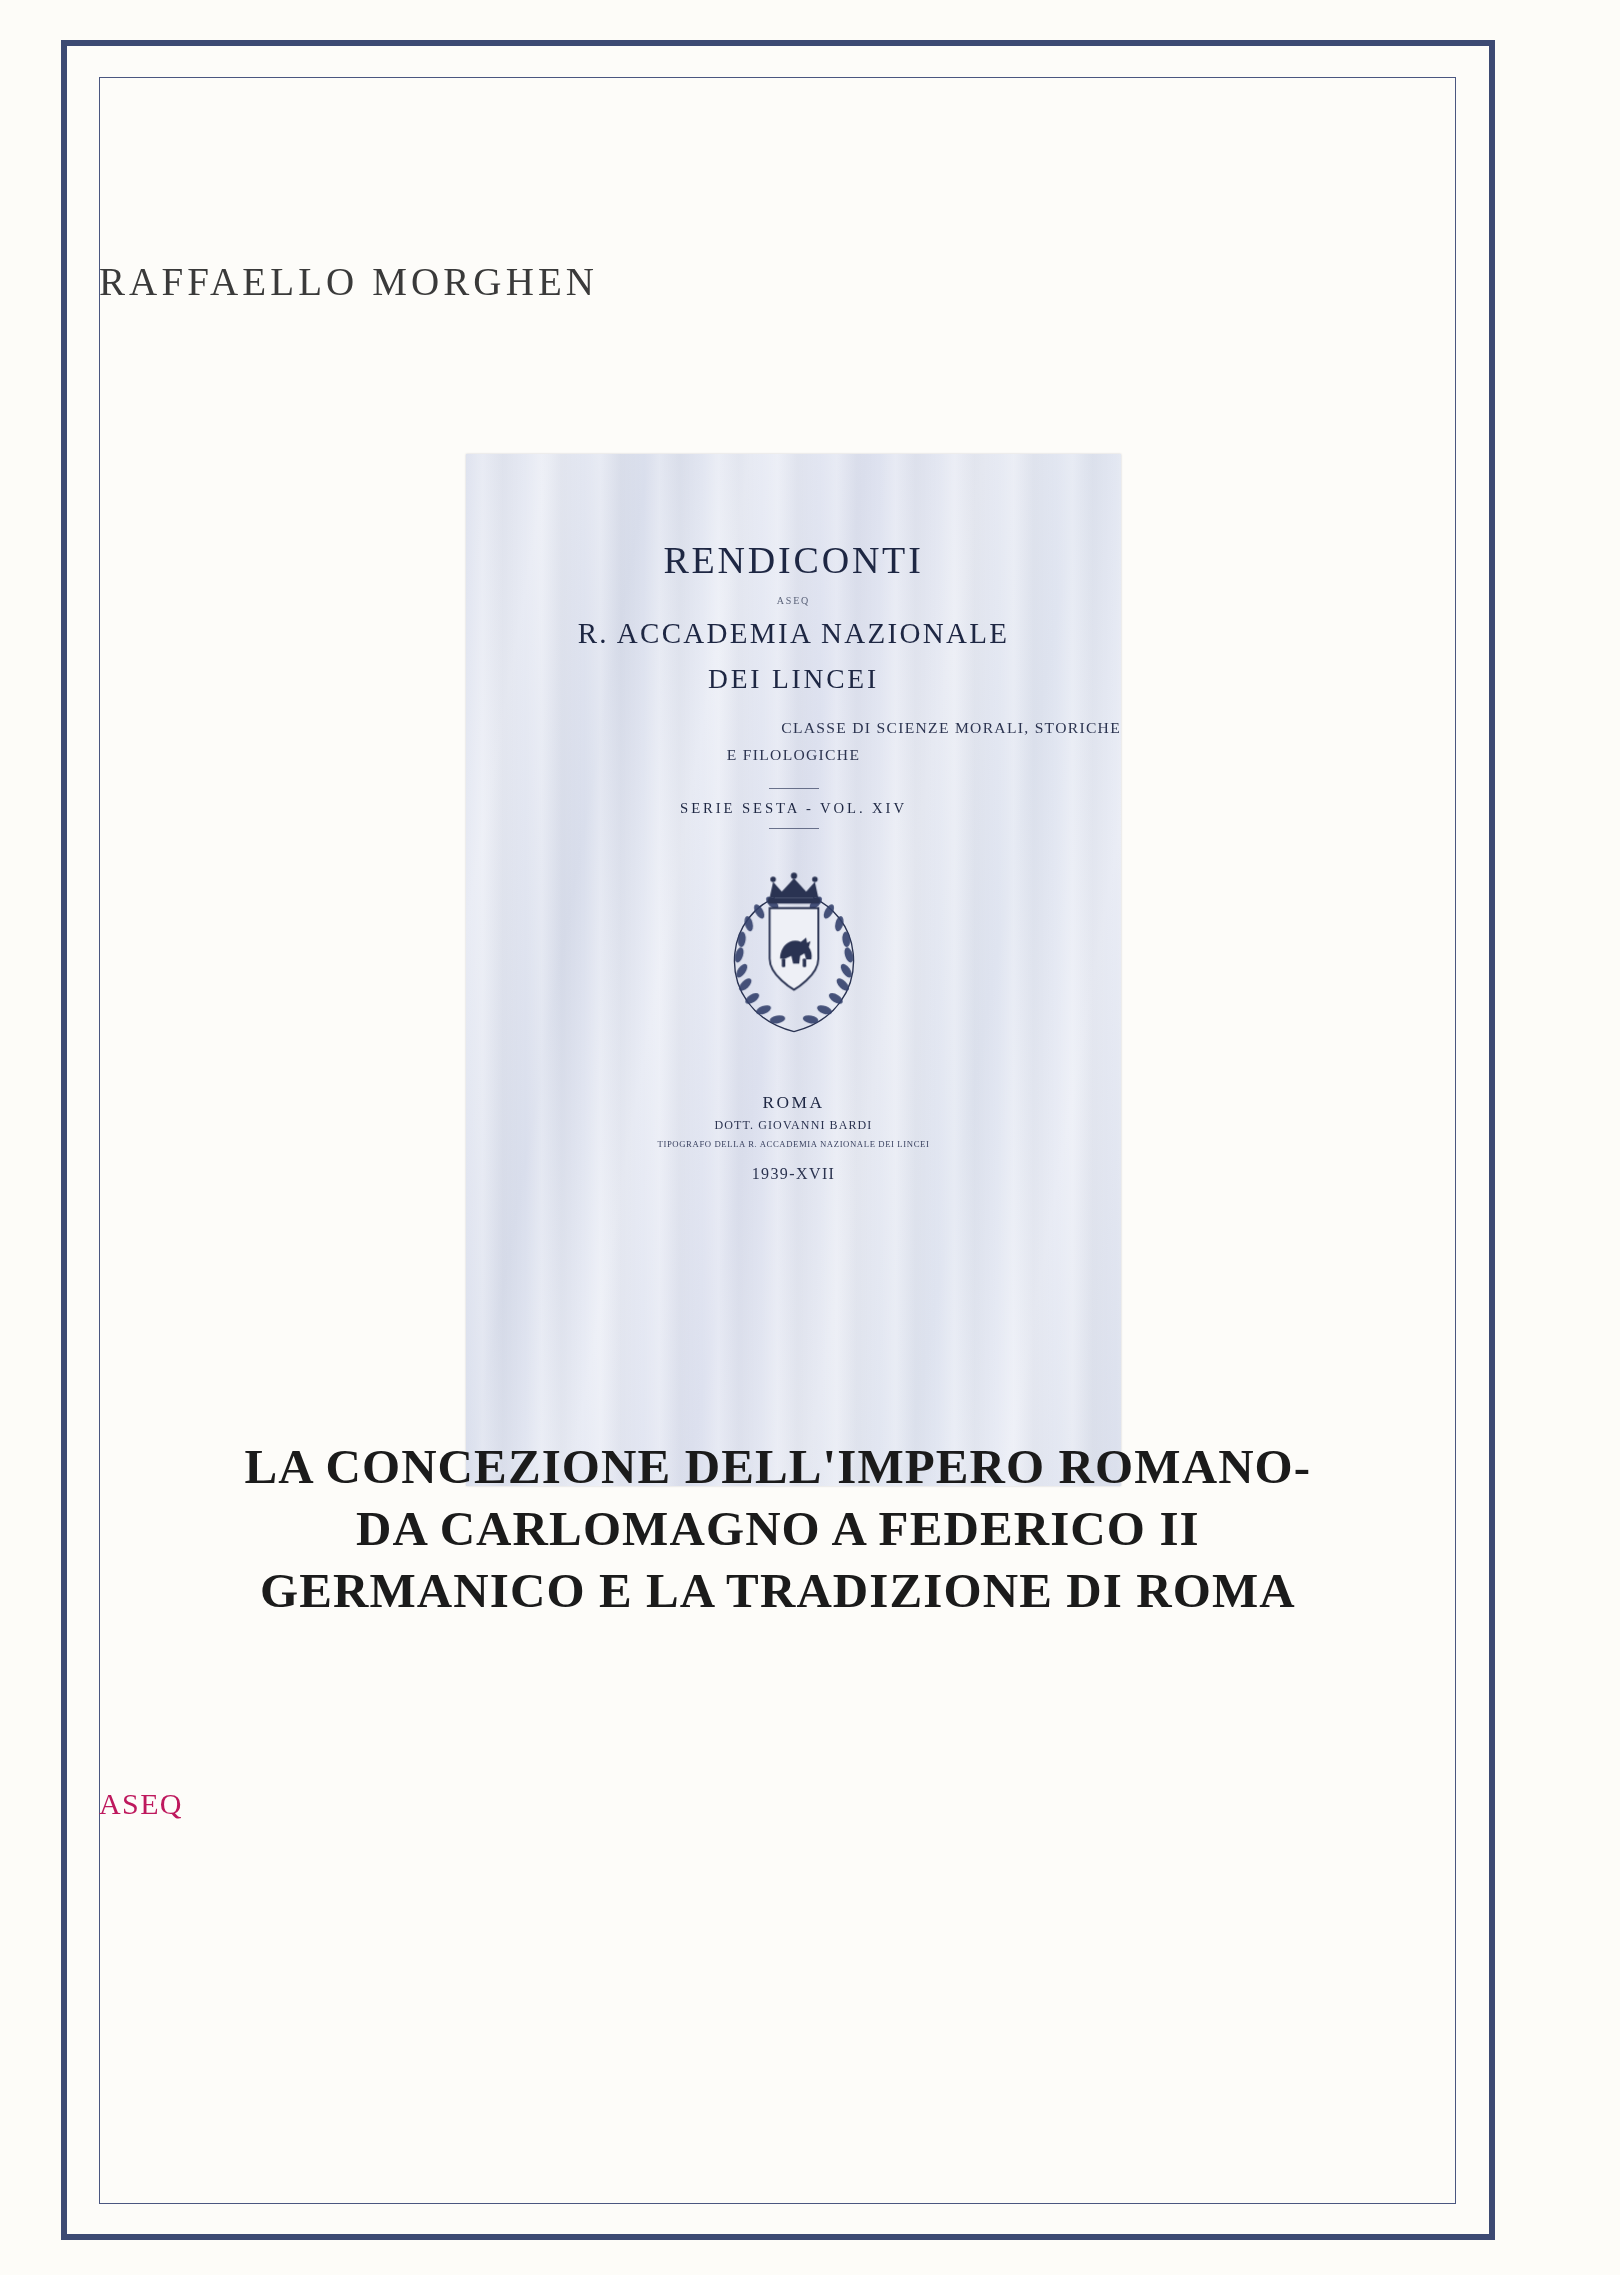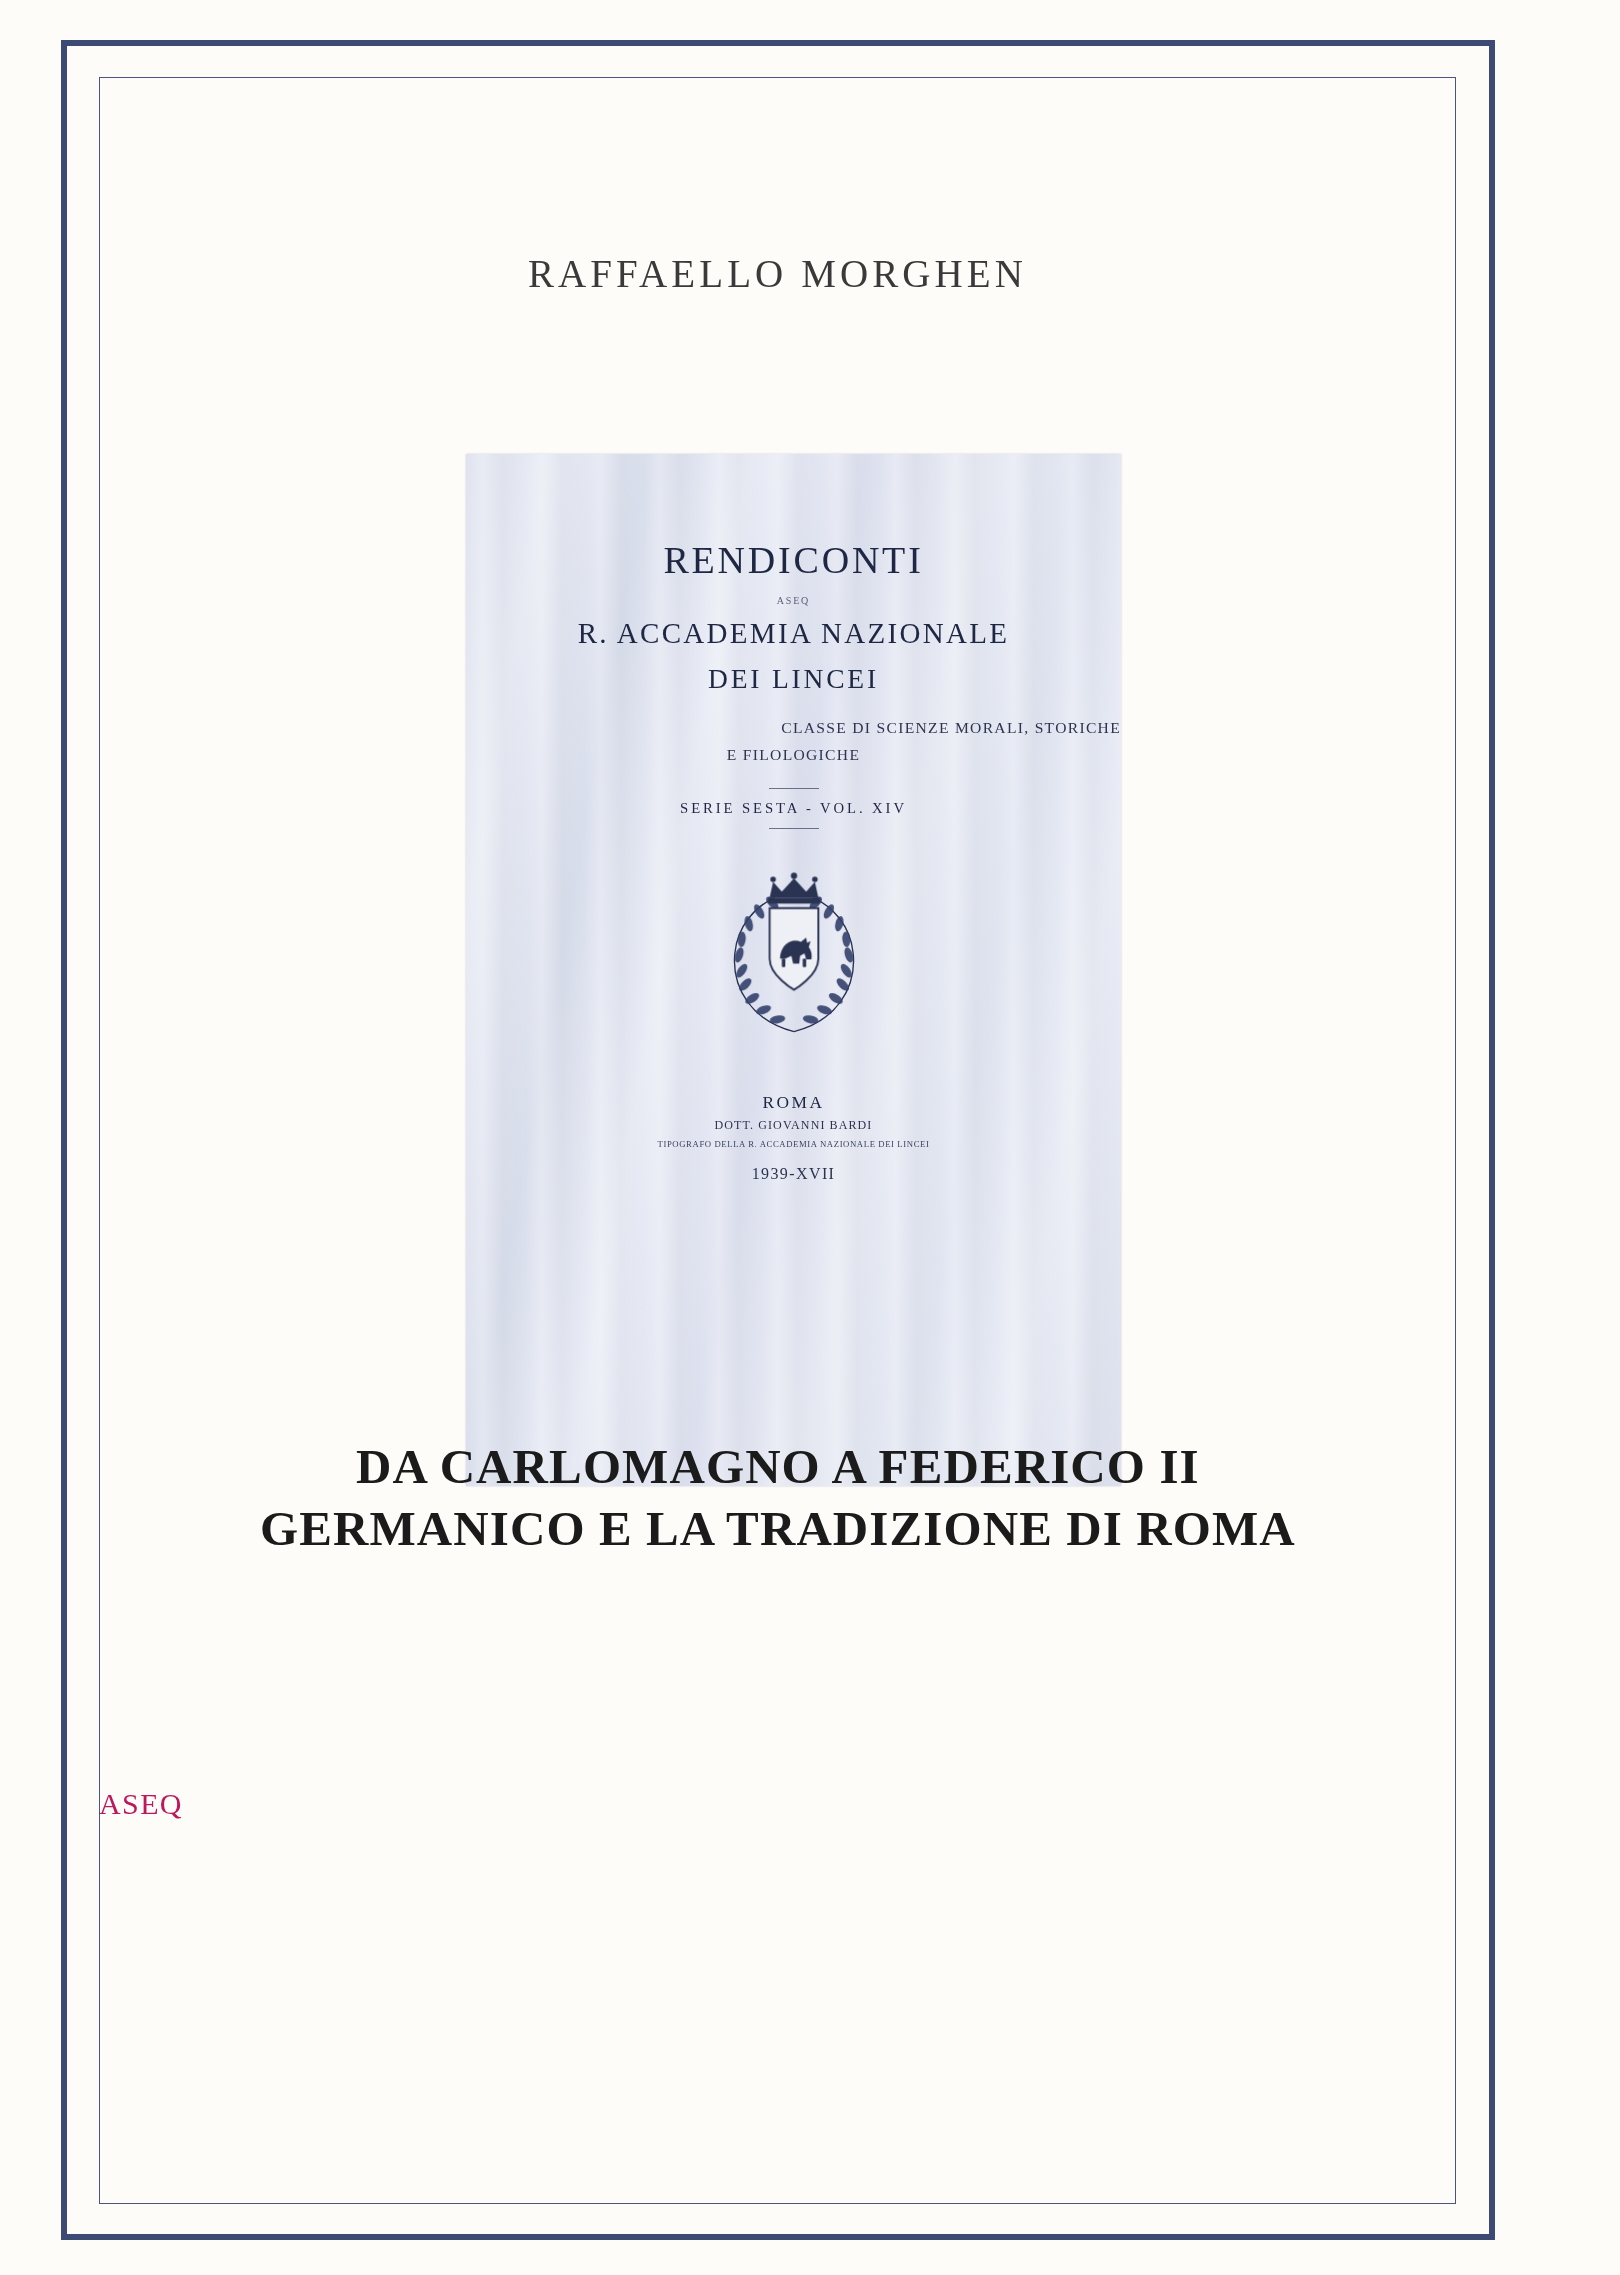--- a/index.html
+++ b/index.html
@@ -49,23 +49,22 @@
     left: 99px;
     top: 77px;
     width: 1357px;
     height: 2127px;
     box-sizing: border-box;
   }
 
   .author {
     position: absolute;
     left: 0;
-    top: 174px;
+    top: 182px;
     width: 100%;
-    text-align: center;
     font-family: "Liberation Serif", serif;
     font-size: 39px;
     letter-spacing: 4.1px;
     color: #3a3a3a;
     font-weight: 400;
   }
 
   
   .cover-image {
     position: absolute;
@@ -317,20 +316,21 @@
         <div class="cv-printer">DOTT. GIOVANNI BARDI</div>
 
         <div class="cv-tipografo">TIPOGRAFO DELLA R. ACCADEMIA NAZIONALE DEI LINCEI</div>
 
         <div class="cv-year">1939-XVII</div>
 
       </div>
     </div>
 
     <div class="main-title">
+      <span class="tl">LA CONCEZIONE DELL'IMPERO ROMANO-</span>
       <span class="tl">DA CARLOMAGNO A FEDERICO II</span>
       <span class="tl">GERMANICO E LA TRADIZIONE DI ROMA</span>
     </div>
 
     <div class="publisher">ASEQ</div>
 
   </div>
 </div>
 
 

